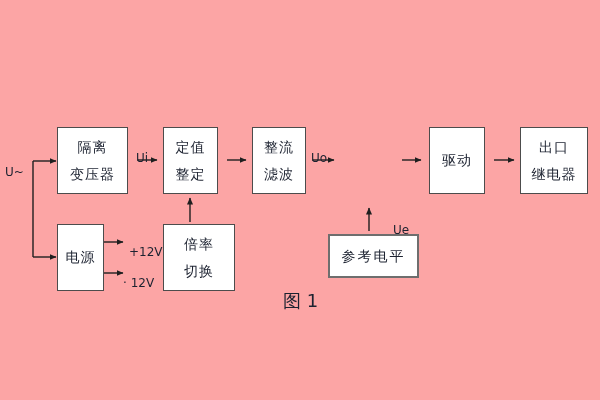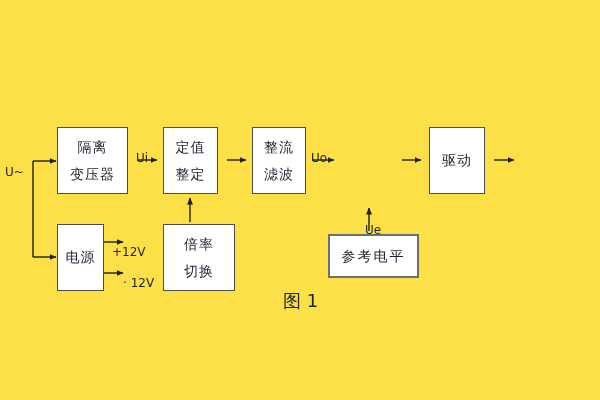--- a/index.html
+++ b/index.html
@@ -4,21 +4,21 @@
 <style>
   html, body {
     margin: 0;
     padding: 0;
     background: #ffffff;
   }
   .stage {
     position: relative;
     width: 600px;
     height: 400px;
-    background: #fde047;
+    background: #fca5a5;
     font-family: "DejaVu Sans", "Liberation Sans", sans-serif;
     overflow: hidden;
   }
   .wires {
     position: absolute;
     left: 0;
     top: 0;
   }
   .wire {
     stroke: #1f1f1f;
@@ -91,35 +91,37 @@
 
   <div class="block" style="left:252px; top:127px; width:54px; height:67px">整流
 滤波</div>
 
   <div class="block" style="left:163px; top:127px; width:55px; height:67px">定值
 整定</div>
 
 
   <div class="block" style="left:429px; top:127px; width:56px; height:67px">驱动</div>
 
+  <div class="block" style="left:520px; top:127px; width:68px; height:67px">出口
+继电器</div>
 
   <div class="block" style="left:57px; top:224px; width:47px; height:67px">电源</div>
 
   <div class="block" style="left:163px; top:224px; width:72px; height:67px">倍率
 切换</div>
 
   <div class="block ref" style="left:328px; top:234px; width:91px; height:44px">参考电平</div>
 
   <span class="sig" style="left:5px; top:155px">U~</span>
 
   <span class="sig" style="left:136px; top:141px">Ui</span>
 
   <span class="sig" style="left:311px; top:141px">Uo</span>
 
-  <span class="sig" style="left:365px; top:213px">Ue</span>
+  <span class="sig" style="left:393px; top:213px">Ue</span>
 
-  <span class="sig" style="left:112px; top:235px">+12V</span>
+  <span class="sig" style="left:129px; top:235px">+12V</span>
 
   <span class="sig" style="left:123px; top:266px">· 12V</span>
 
   <span class="caption" style="left:283px; top:289px">图 1</span>
 
 </div>
 
 </body></html>

